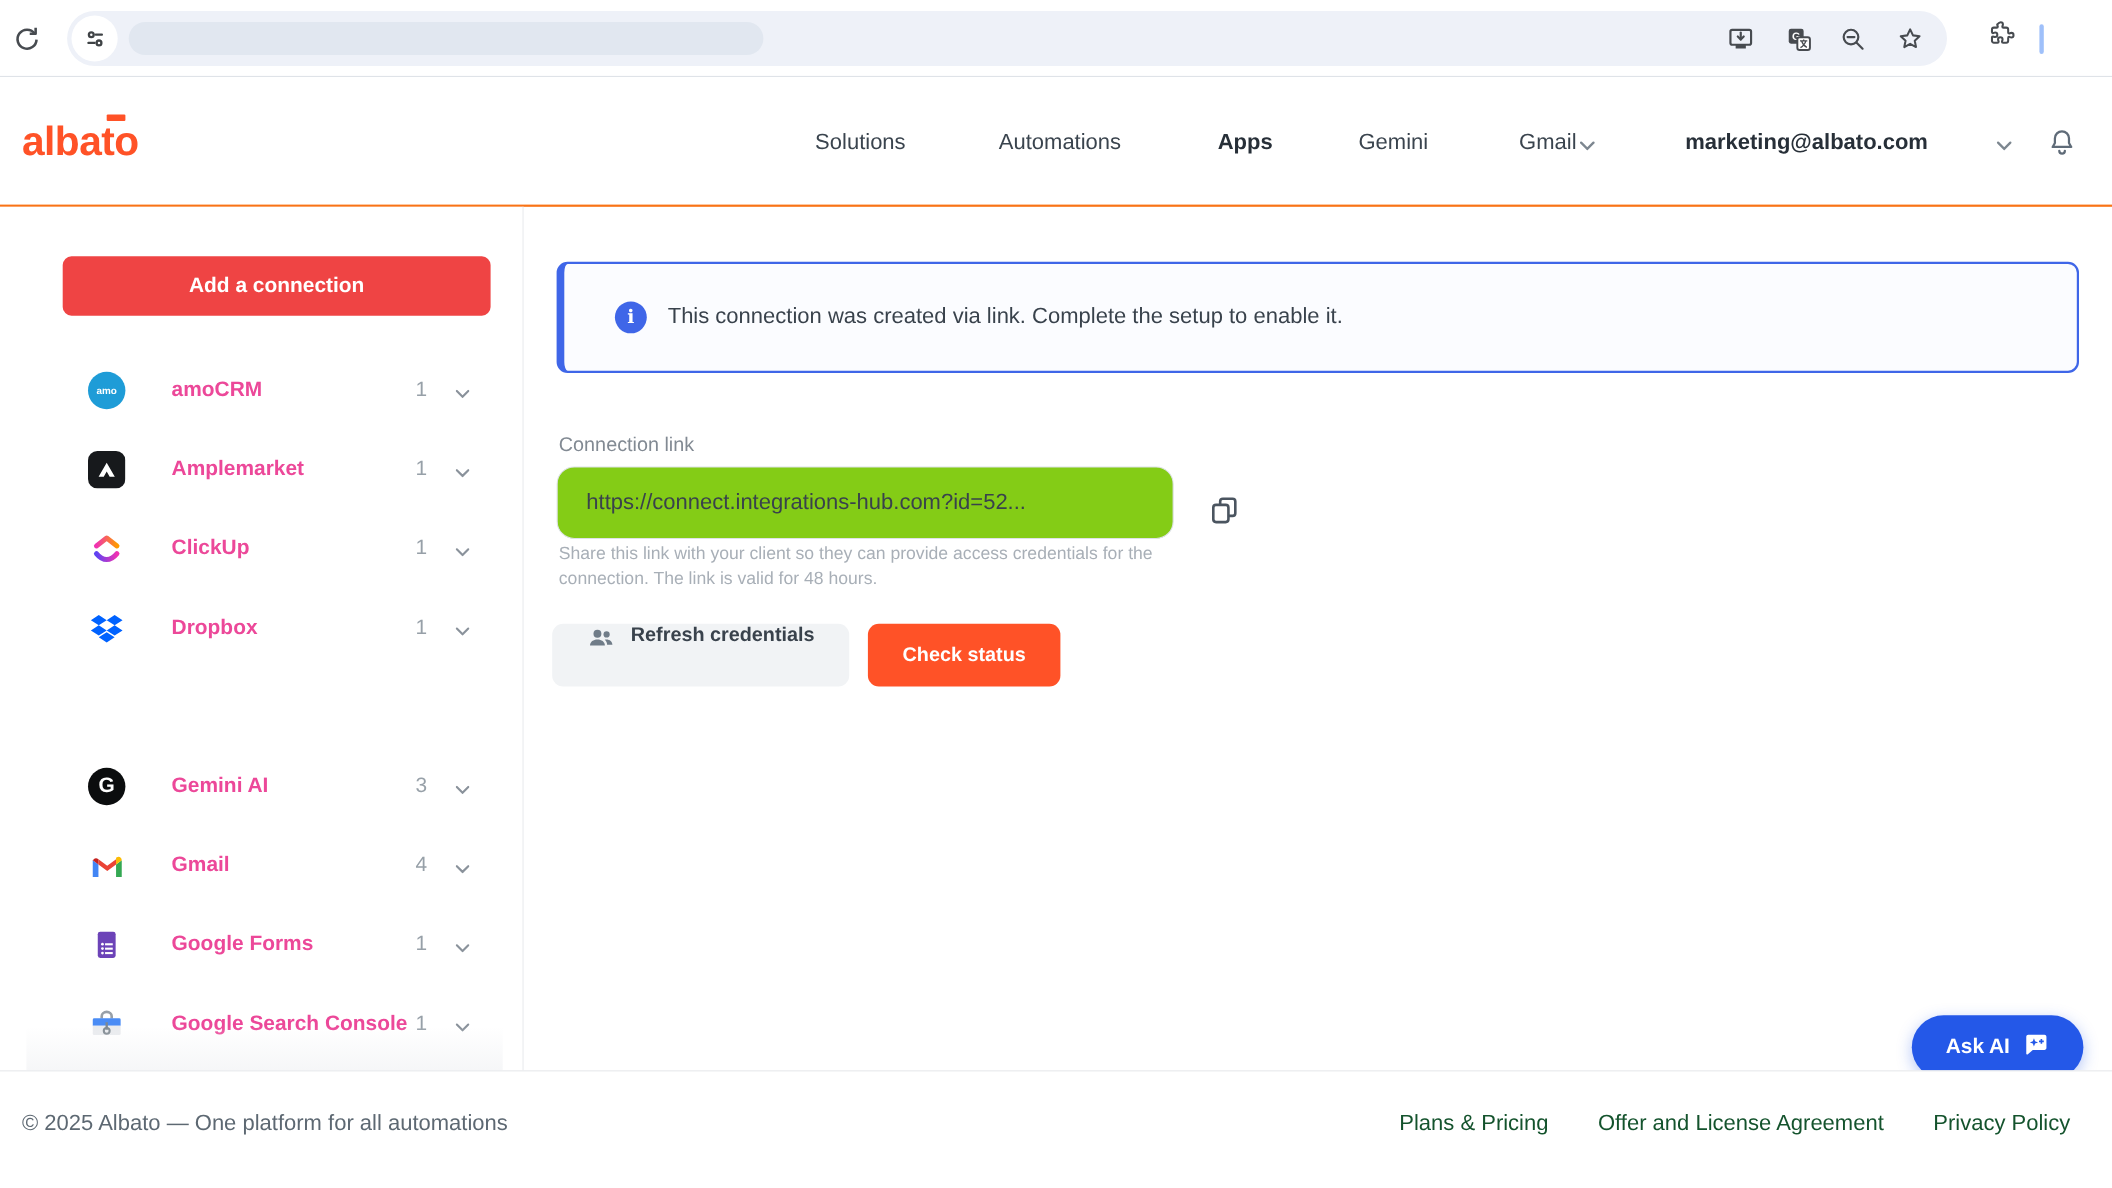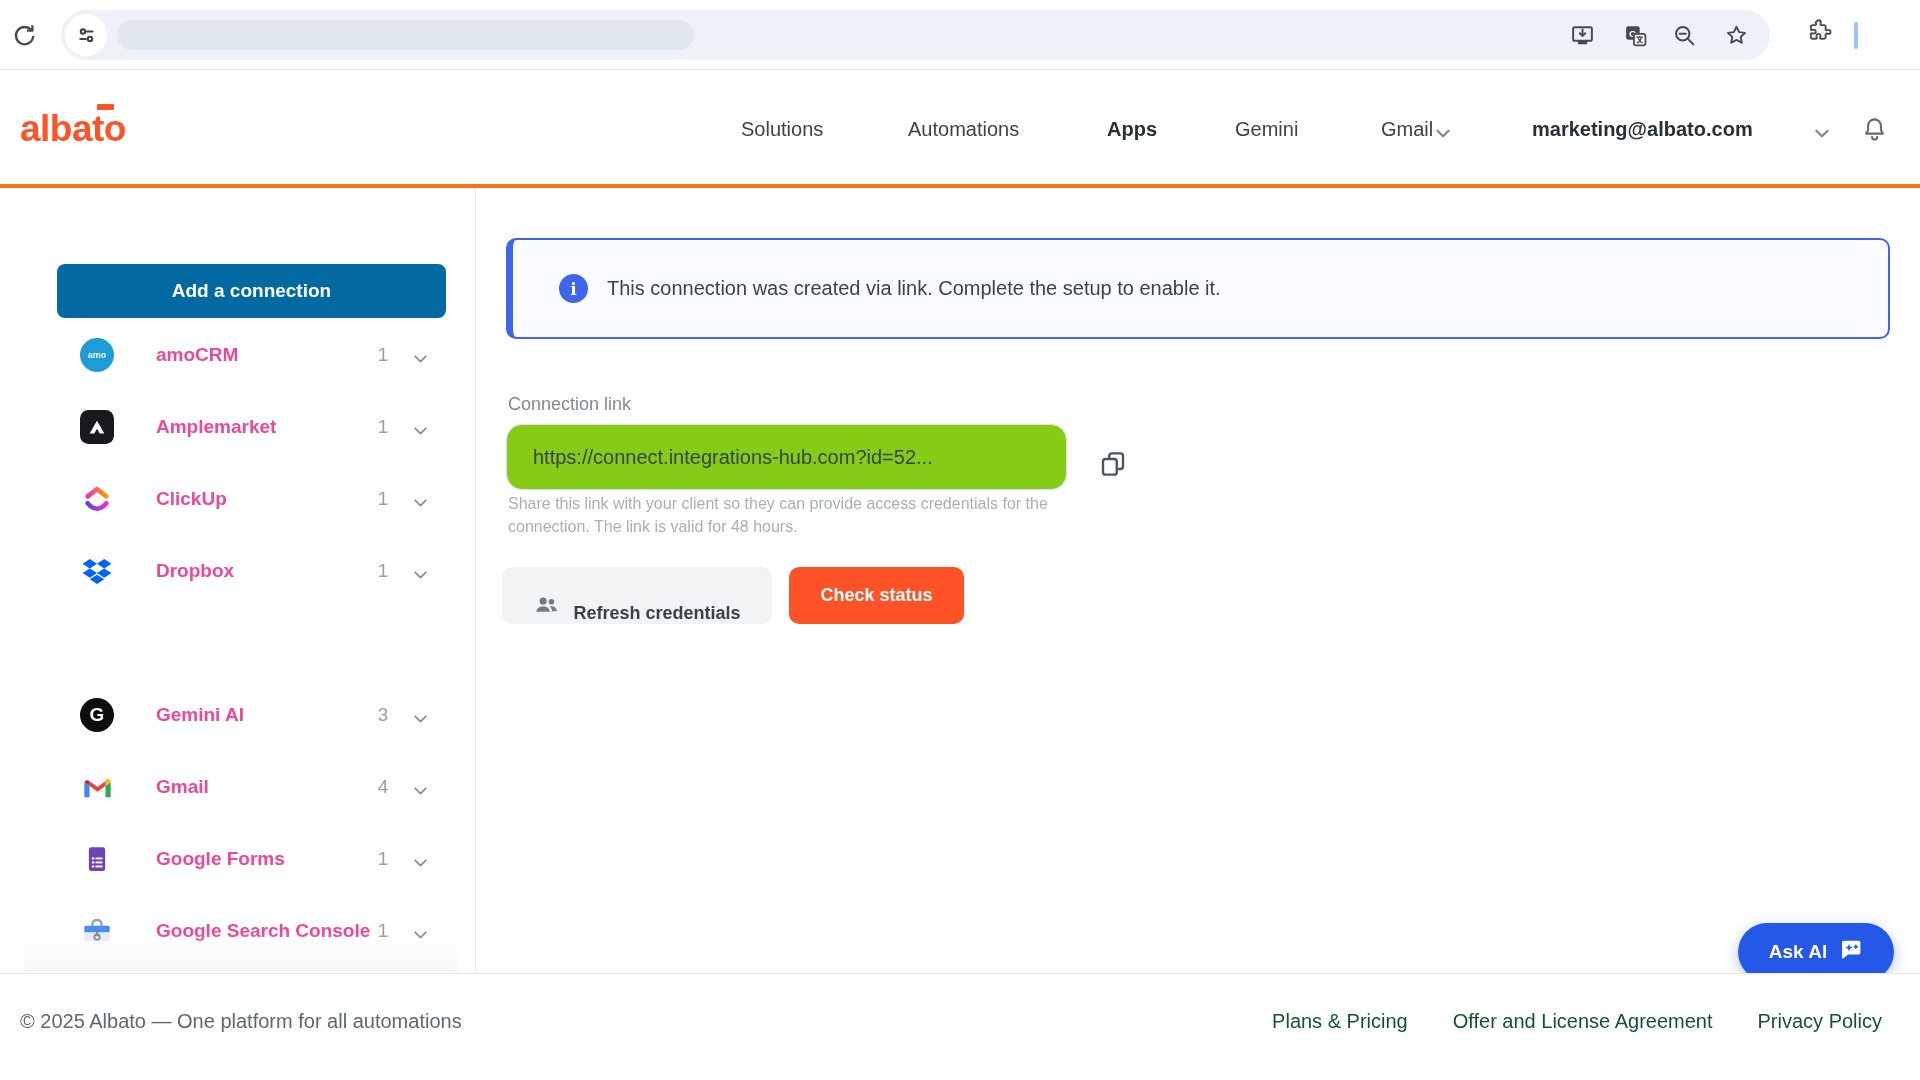--- a/index.html
+++ b/index.html
@@ -17,40 +17,40 @@
   #url-blur { position:absolute; left:56px; top:10px; width:577px; height:30px; border-radius:15px;
               background:#e1e7f0; color:transparent; font-size:16px; border:none; outline:none; }
   .ob-ic { position:absolute; top:12px; width:26px; height:26px; display:flex; align-items:center;
            justify-content:center; cursor:pointer; }
   #ext-btn { position:absolute; left:1806px; top:17px; width:26px; height:26px; cursor:pointer; }
   #profile-bar { position:absolute; left:1854px; top:22px; width:4px; height:27px; border-radius:2px;
                  background:#9fc0fa; }
 
   
   #appheader { position:absolute; left:0; top:71px; width:1920px; height:117px; background:#fff;
-               border-bottom:4px solid #f97316; }
+               border-bottom:2px solid #f97316; }
   #logo { position:absolute; left:20px; top:32px; font-size:37px; font-weight:800; letter-spacing:-.5px;
           color:#ff5227; line-height:52px; }
   #logo .bar { content:''; position:absolute; left:77px; top:1px; width:17px; height:6px;
                background:#ff5227; border-radius:1px; }
   .nav-item { position:absolute; top:0; height:87px; line-height:117px; font-size:20px;
               color:#3a444e; cursor:pointer; white-space:nowrap; }
   .nav-item.active { font-weight:700; color:#272f38; }
   .nav-chev { position:absolute; top:53px; cursor:pointer; }
   #account-email { font-weight:700; color:#272f38; }
   #bell { position:absolute; left:1860px; top:44px; width:29px; height:30px; cursor:pointer; }
 
   
   #sidebar { position:absolute; left:0; top:188px; width:476px; height:797px; background:#fff;
              border-right:1px solid #e9ebee; }
   #sidebar::after { content:''; position:absolute; left:24px; right:18px; bottom:0; height:52px;
                     background:linear-gradient(rgba(255,255,255,0),#f3f4f6); pointer-events:none; }
   #add-connection { position:absolute; left:57px; top:45px; width:389px; height:54px;
-                    background:#0369a1; color:#fff; border:none; border-radius:8px;
-                    font-size:19px; font-weight:700; font-family:inherit; cursor:pointer;margin-top:31px; }
+                    background:#ef4444; color:#fff; border:none; border-radius:8px;
+                    font-size:19px; font-weight:700; font-family:inherit; cursor:pointer; }
   .app-row { position:absolute; left:0; width:476px; height:72px; display:flex; align-items:center;
              padding-left:80px; cursor:pointer; }
   .app-ic { width:34px; height:34px; flex:0 0 34px; display:flex; align-items:center;
             justify-content:center; }
   .round-ic { width:34px; height:34px; border-radius:50%; display:flex; align-items:center;
               justify-content:center; color:#fff; }
   .app-name { margin-left:42px; font-size:19px; font-weight:700; color:#ec4899; white-space:nowrap; }
   .app-count { position:absolute; left:370px; width:26px; text-align:center; font-size:19px;
                color:#97a0a8; }
   .app-chev { position:absolute; left:414px; top:30px; }
@@ -67,21 +67,21 @@
   #conn-label { position:absolute; left:508px; top:394px; font-size:18px; color:#828a93; }
   #conn-input { position:absolute; left:506px; top:424px; width:561px; height:66px;
                 border:1px solid #dee2e7; border-radius:16px; padding:0 26px; font-size:20px;
                 color:#39424c; font-family:inherit; background:#84cc16; outline:none; }
   #copy-btn { position:absolute; left:1096px; top:448px; width:34px; height:34px; border:none;
               background:transparent; cursor:pointer; }
   #helper { position:absolute; left:508px; top:492px; width:585px; font-size:16px; line-height:1.45;
             color:#a8afb7; }
   #refresh-btn { position:absolute; left:502px; top:567px; width:270px; height:57px;
                  background:#f1f3f5; border:none; border-radius:10px; display:flex;
-                 align-items:flex-end; justify-content:center; gap:13px; font-size:18px;
+                 align-items:flex-start; justify-content:center; gap:13px; font-size:18px;
                  font-weight:600; color:#39424c; font-family:inherit; cursor:pointer; }
   #check-btn { position:absolute; left:789px; top:567px; width:175px; height:57px;
                background:#ff5227; border:none; border-radius:10px; color:#fff; font-size:18px;
                font-weight:700; font-family:inherit; cursor:pointer; }
   #askai-btn { position:absolute; left:1738px; top:923px; width:156px; height:58px;
                background:#2458e8; border:none; border-radius:29px; color:#fff; font-size:19px;
                font-weight:600; font-family:inherit; display:flex; align-items:center;
                justify-content:center; gap:11px; cursor:pointer;
                box-shadow:0 4px 14px rgba(36,88,232,.35); }
 

